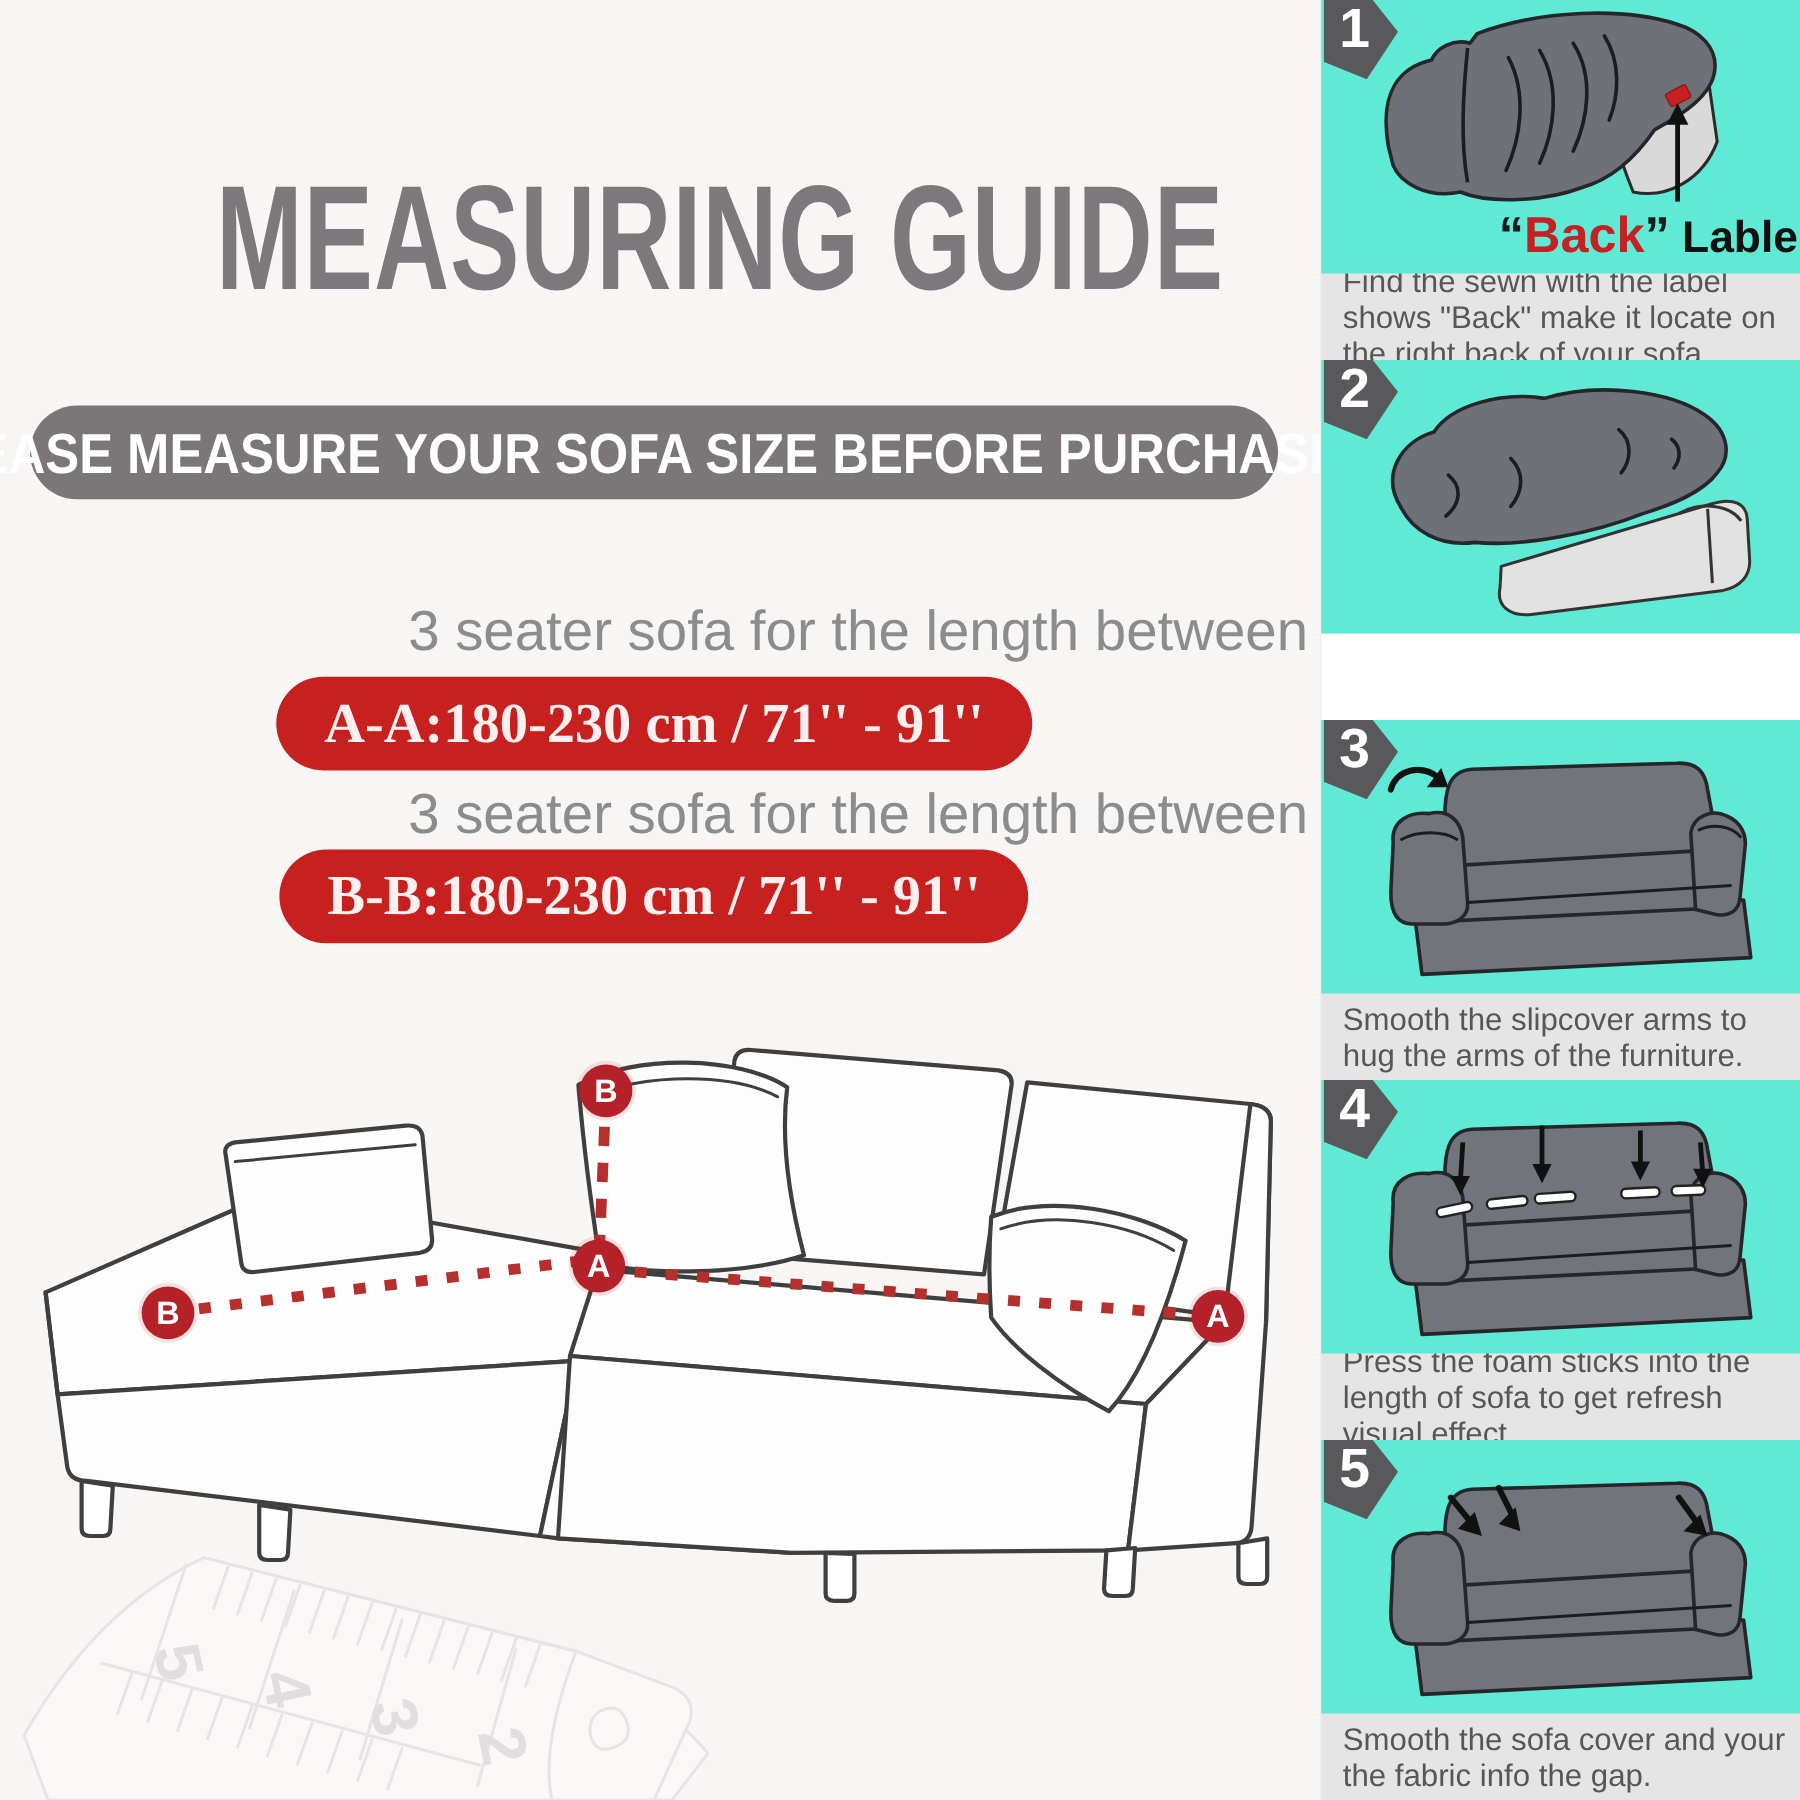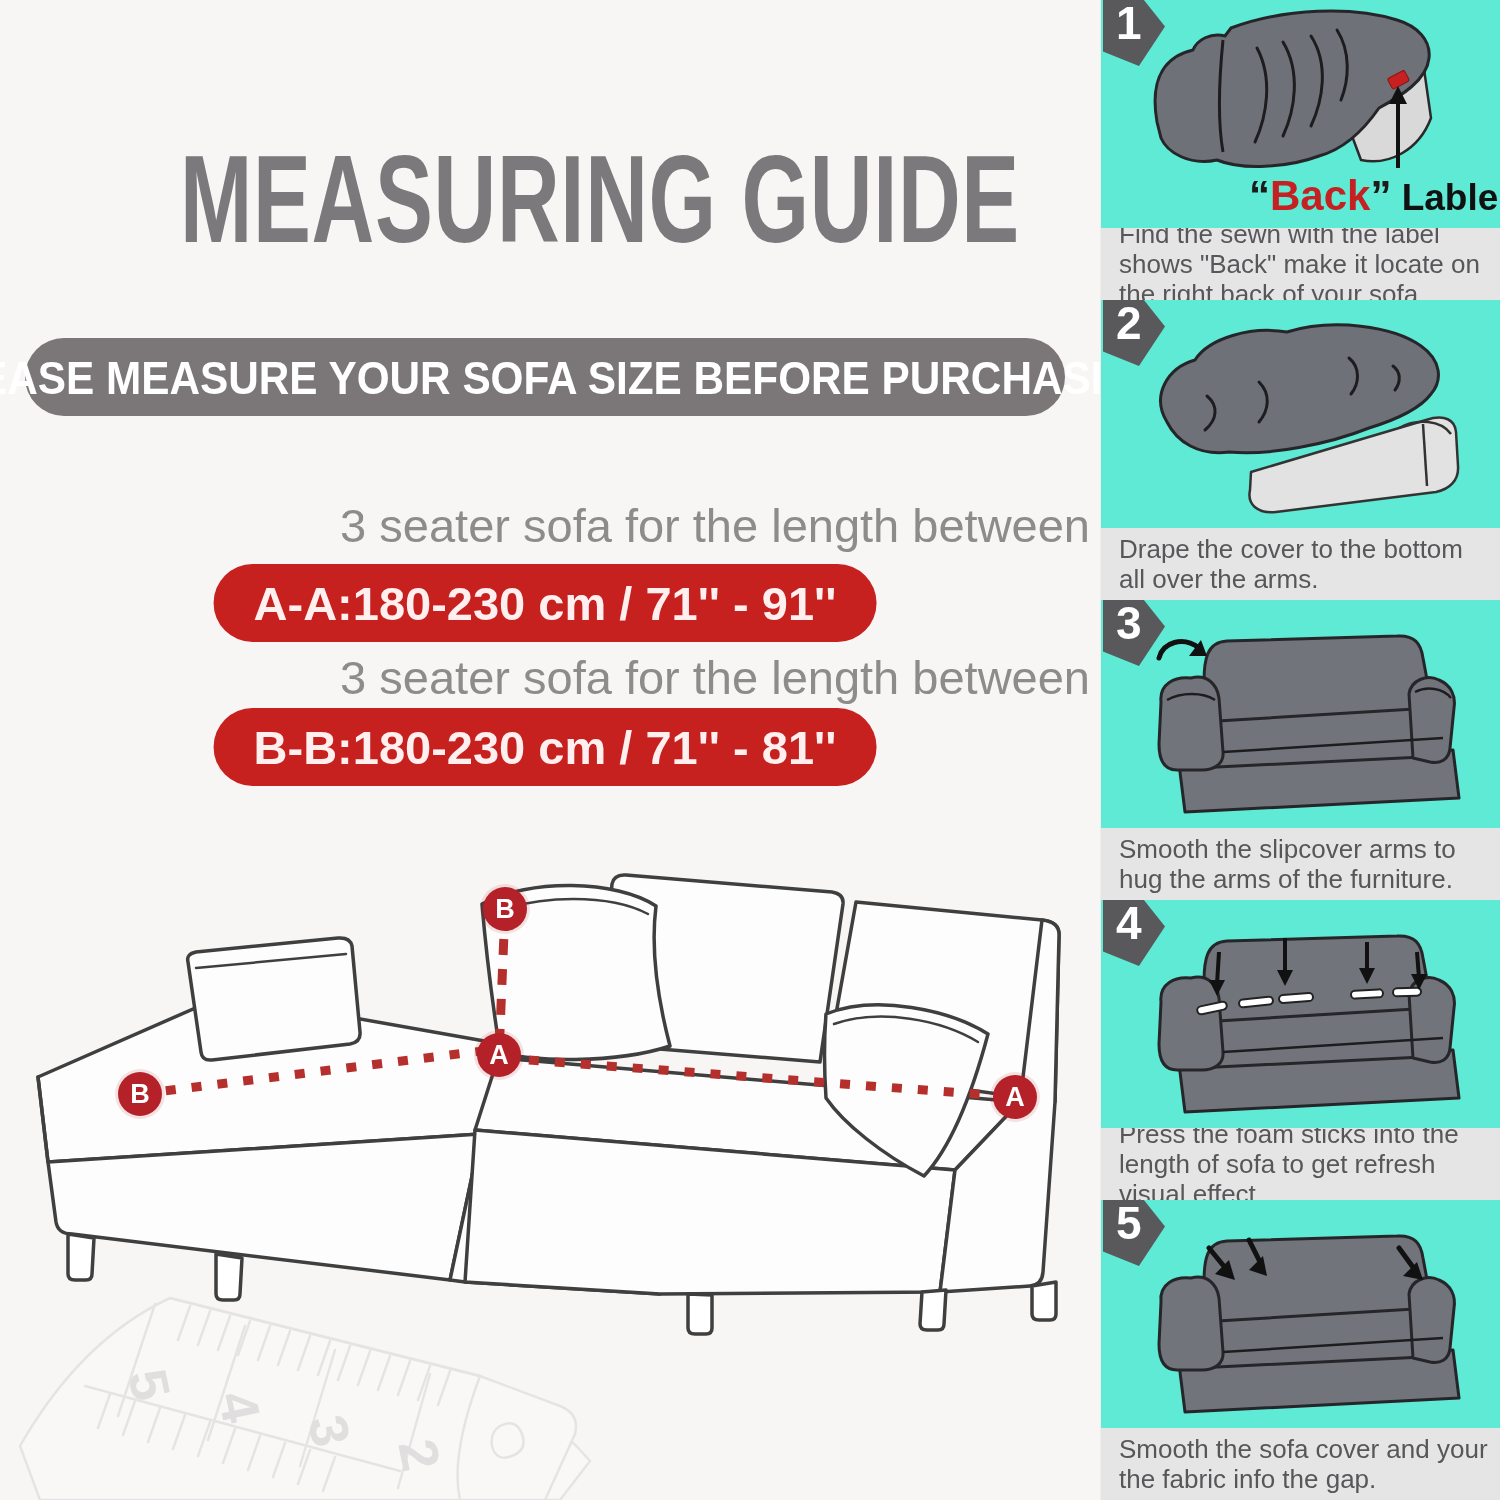--- a/index.html
+++ b/index.html
@@ -20,21 +20,21 @@
                       display:inline-block; transform:scaleX(0.90); }
 
   .size-line { position:absolute; left:0; width:1090px; text-align:right;
                font-size:47px; color:#8c8c8c; white-space:nowrap; }
   .size-line-1 { top:498px; }
   .size-line-2 { top:650px; }
 
   .red-pill { position:absolute; left:545px; transform:translateX(-50%);
               height:78px; border-radius:39px; background:#c6201f;
               display:flex; align-items:center; justify-content:center; padding:0 40px;
-              color:#ffefef; font-size:47px; font-weight:bold; white-space:nowrap; }
+              color:#ffefef; font-size:47px; font-weight:bold; white-space:nowrap;font-family:Liberation Serif, serif; }
   .red-pill-1 { top:564px; }
   .red-pill-2 { top:708px; }
 
   
   .sofa-diagram { position:absolute; left:20px; top:862px; width:1060px; height:480px; }
   .marker { position:absolute; width:44px; height:44px; border-radius:50%;
             background:#b42128; color:#ffffff; font-size:27px; font-weight:bold;
             display:flex; align-items:center; justify-content:center; box-shadow:0 0 0 3px rgba(180,33,40,0.12); }
 
   .tape-sketch { position:absolute; left:0; top:1256px; width:660px; height:244px; opacity:0.6; }
@@ -69,21 +69,21 @@
       <span class="condense">MEASURING GUIDE</span>
     </div>
 
     <div class="gray-banner">
       <span>PLEASE MEASURE YOUR SOFA SIZE BEFORE PURCHASING</span>
     </div>
 
     <div class="size-line size-line-1">3 seater sofa for the length between</div>
     <div class="red-pill red-pill-1">A-A:180-230 cm / 71'' - 91''</div>
     <div class="size-line size-line-2">3 seater sofa for the length between</div>
-    <div class="red-pill red-pill-2">B-B:180-230 cm / 71'' - 81''</div>
+    <div class="red-pill red-pill-2">B-B:180-230 cm / 71'' - 91''</div>
 
     <div class="sofa-diagram">
       <svg width="1060" height="480" viewBox="0 0 1060 480">
         <g fill="#ffffff" stroke="#3f3f3f" stroke-width="3.5" stroke-linejoin="round" stroke-linecap="round">
 
           <path d="M18,215 L205,133 L470,180 L478,196 L655,212 L650,232 L460,272 L28,300 Z" fill="#fdfdfd"></path>
           <path d="M18,215 L28,300 L36,360 Q38,372 52,372 L430,418 L455,300 L460,272 L28,300" fill="#fdfdfd"></path>
           <path d="M460,272 L455,300 L430,418 L445,420 L640,432 L650,232 Z" fill="#fdfdfd"></path>
 
           <path d="M48,372 L48,412 Q48,418 55,418 L66,418 Q72,418 72,412 L74,376 Z"></path>
@@ -198,23 +198,20 @@
 
           <path d="M66,122 C50,96 66,68 94,60 C108,38 150,26 186,32 C232,18 292,26 320,46 C340,60 342,80 330,94 C318,110 294,120 268,128 C228,144 168,156 128,152 C98,156 76,142 66,122 Z" fill="#6e7278" stroke="#26262a" stroke-width="3" stroke-linejoin="round"></path>
           <g fill="none" stroke="#1d1d20" stroke-width="3" stroke-linecap="round">
             <path d="M106,96 C118,106 116,120 104,130"></path>
             <path d="M158,82 C170,94 168,110 158,122"></path>
             <path d="M248,58 C260,68 258,84 250,94"></path>
             <path d="M292,66 C300,72 300,82 294,90"></path>
           </g>
         </svg>
       </div>
-      <div class="step-caption">
-          <span>Drape the cover to the bottom all over the arms.</span>
-        </div>
     </div>
 
     <div class="step">
       <div class="badge">
           <span>3</span>
         </div>
       <div class="step-illo">
         <svg width="400" height="228" viewBox="0 0 400 228">
           <g fill="#71757b" stroke="#26262a" stroke-width="3" stroke-linejoin="round">
             <path d="M78,164 L352,150 L358,198 L84,212 Z"></path>

